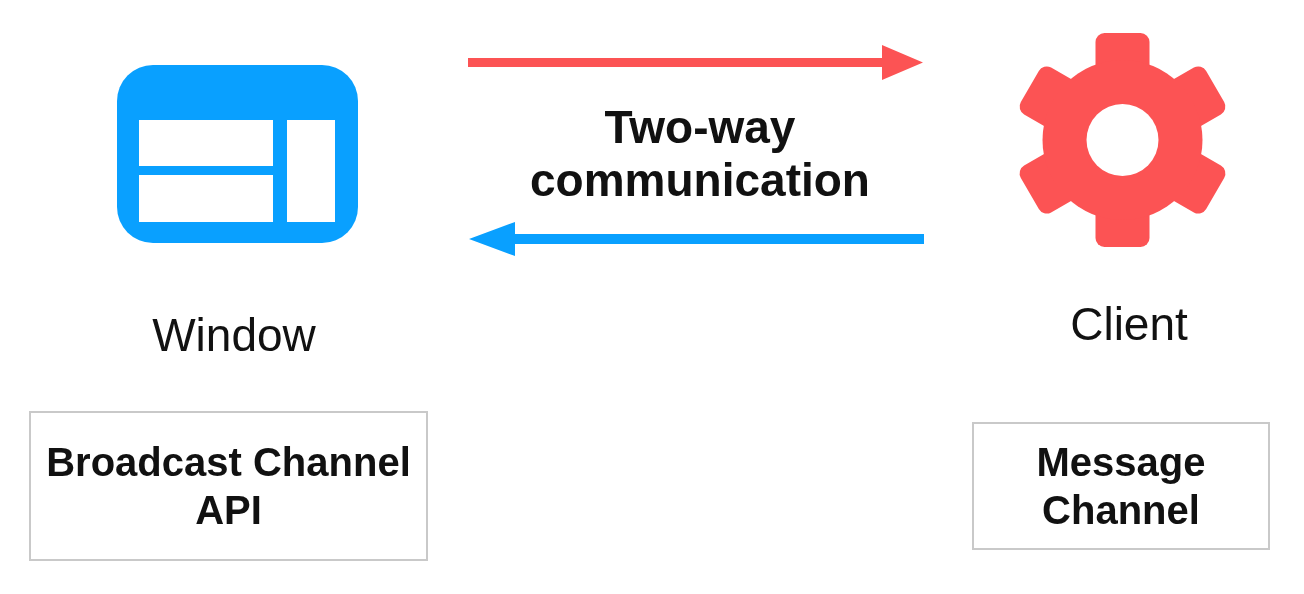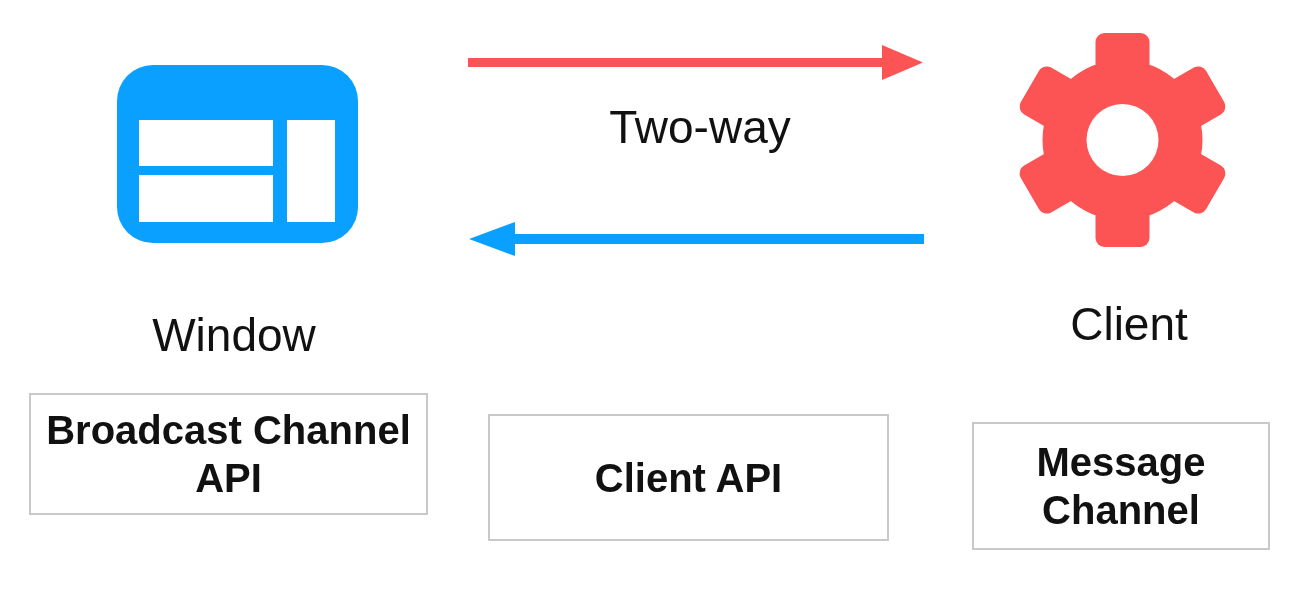--- a/index.html
+++ b/index.html
@@ -47,41 +47,41 @@
   }
   .window-label { left: 84px;  top: 310px; }
   .worker-label { left: 979px; top: 299px; }
 
   .center-text {
     left: 440px;
     top: 101px;
     width: 520px;
     text-align: center;
     font-size: 46px;
-    font-weight: 400;
+    font-weight: 700;
     line-height: 53px;
     color: var(--text);
   }
   .center-text span { display: block; }
 
   
   .api-box {
     border: 2px solid var(--box-border);
     background: #ffffff;
     display: flex;
     align-items: center;
     justify-content: center;
     text-align: center;
     font-size: 40px;
     font-weight: 700;
     line-height: 1.2;
     color: var(--text);
     padding: 0 12px;
   }
-  .api-box-1 { left: 29px;  top: 393px; width: 399px; height: 122px; }
+  .api-box-1 { left: 29px;  top: 411px; width: 399px; height: 150px; }
   .api-box-2 { left: 488px; top: 414px; width: 401px; height: 127px; }
   .api-box-3 { left: 972px; top: 422px; width: 298px; height: 128px; }
 </style>
 </head>
 <body>
 
 <div class="canvas">
 
   <svg class="abs window-icon-svg" viewBox="0 0 241 178" xmlns="http://www.w3.org/2000/svg" aria-hidden="true">
     <rect x="0" y="0" width="241" height="178" rx="36" class="fill-blue"></rect>
@@ -91,20 +91,21 @@
   </svg>
 
   <div class="abs entity-label window-label">Window</div>
 
   <svg class="abs arrow-right-svg" viewBox="0 0 455 36" xmlns="http://www.w3.org/2000/svg" aria-hidden="true">
     <polygon class="fill-red" points="0,13 414,13 414,0 455,17.5 414,35 414,22 0,22"></polygon>
   </svg>
 
   <div class="abs center-text">
     <span>Two-way</span>
+    <span>communication</span>
   </div>
 
   <svg class="abs arrow-left-svg" viewBox="0 0 455 34" xmlns="http://www.w3.org/2000/svg" aria-hidden="true">
     <polygon class="fill-blue" points="455,12 46,12 46,0 0,17 46,34 46,22 455,22"></polygon>
   </svg>
 
   <svg class="abs gear-icon-svg" viewBox="-107.5 -107 215 214" xmlns="http://www.w3.org/2000/svg" aria-hidden="true">
     <g class="fill-red">
       <rect x="-27" y="-107" width="54" height="70" rx="9"></rect>
       <rect x="-27" y="-107" width="54" height="70" rx="9" transform="rotate(60)"></rect>
@@ -115,20 +116,17 @@
     </g>
     <circle cx="0" cy="0" r="80" class="fill-red"></circle>
     <circle cx="0" cy="0" r="36" class="fill-white"></circle>
   </svg>
 
   <div class="abs entity-label worker-label">Client</div>
 
   <div class="abs api-box api-box-1">
     <span>Broadcast Channel API</span>
   </div>
-  <div class="abs api-box api-box-2">
-    <span>Client API</span>
-  </div>
   <div class="abs api-box api-box-3">
     <span>Message Channel</span>
   </div>
 
 </div>
 
 </body></html>

